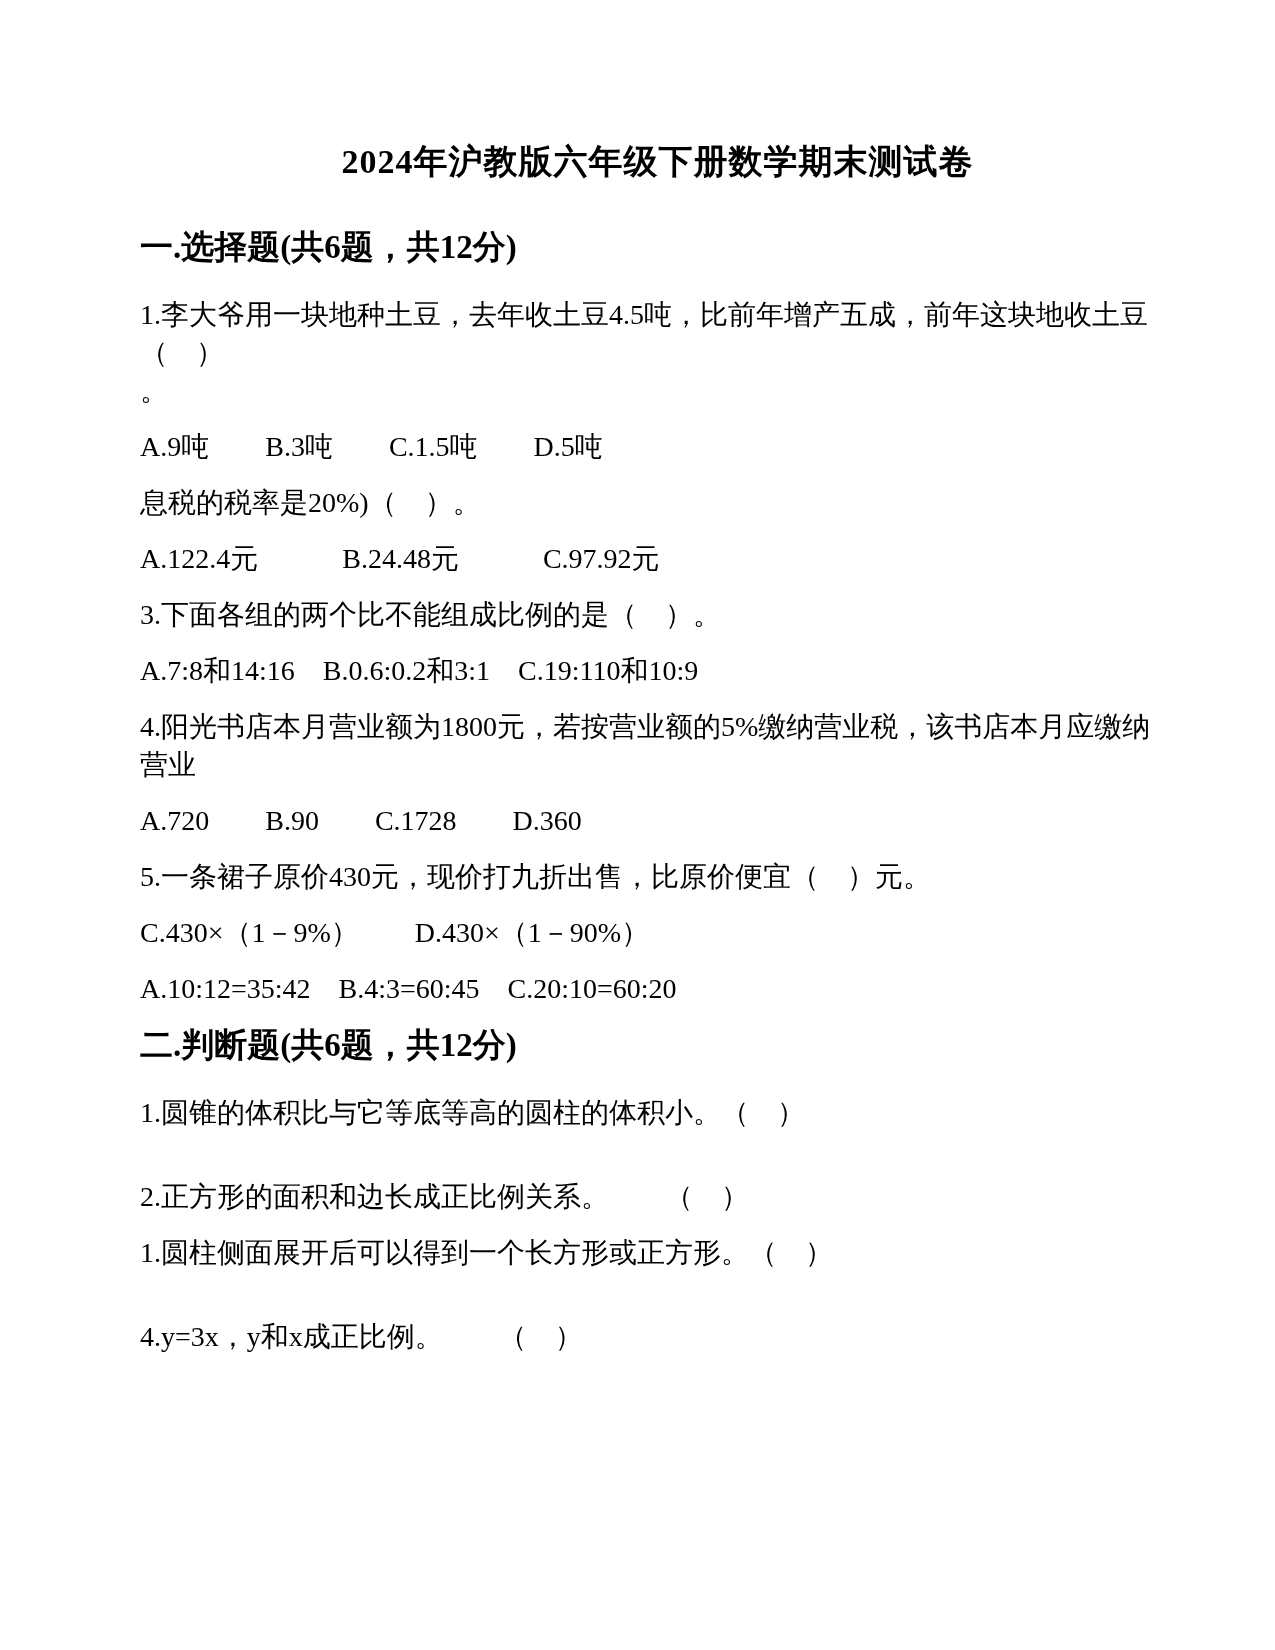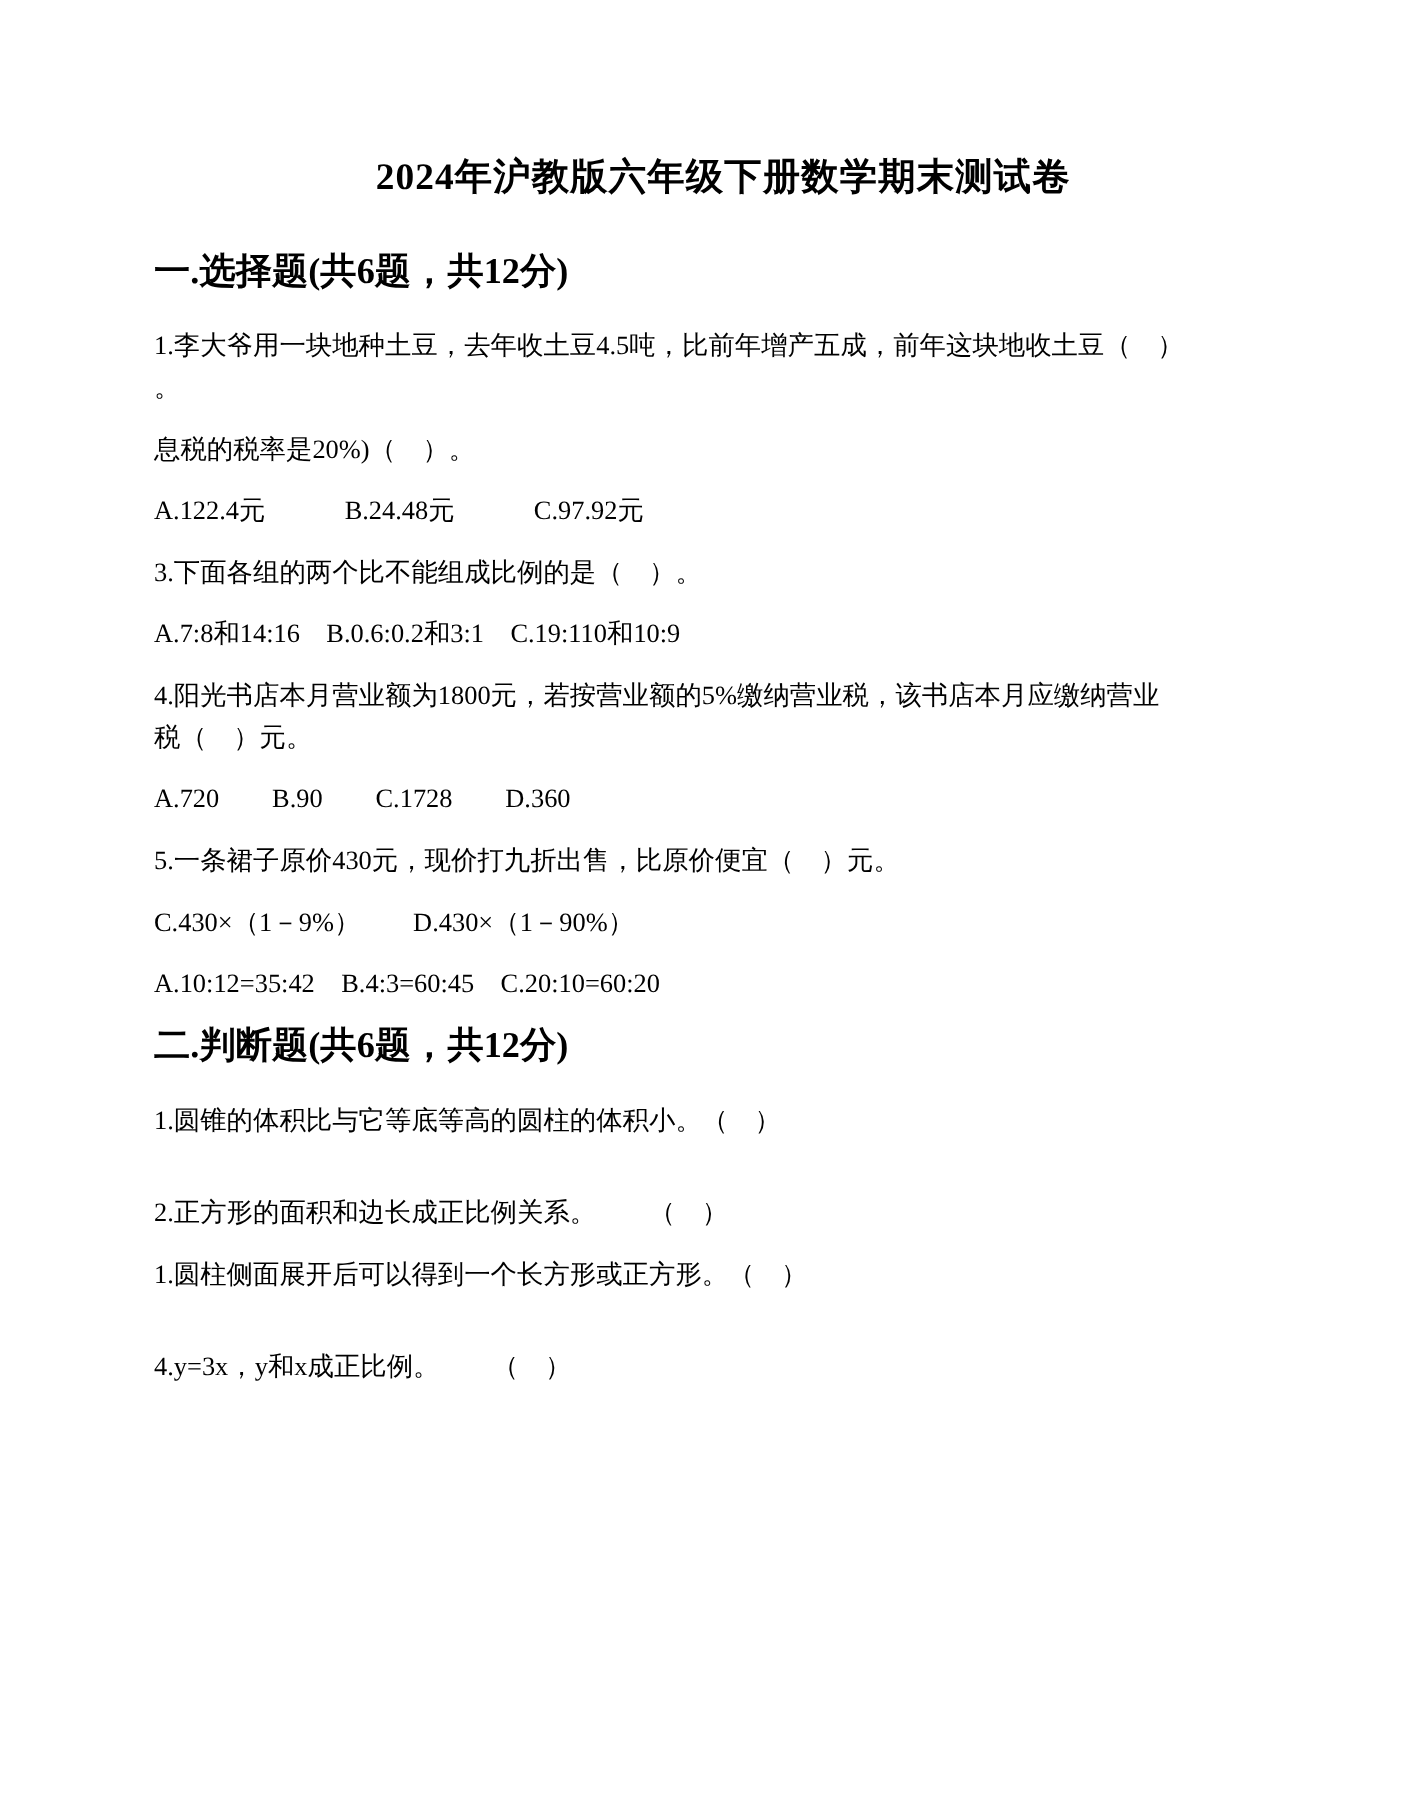--- a/index.html
+++ b/index.html
@@ -27,21 +27,21 @@
     margin: 0 0 44px 0;
     letter-spacing: 1px;
   }
   .section-heading {
     font-size: 33px;
     font-weight: 700;
     line-height: 38px;
     margin: 10px 0 30px 0;
   }
   .para {
-    font-size: 24px;
+    font-size: 28px;
     line-height: 38px;
     margin: 0 0 18px 0;
   }
   .para .line {
     display: block;
     min-height: 38px;
   }
   .gap-after {
     margin-bottom: 46px;
   }
@@ -52,38 +52,40 @@
 <div class="page">
 
   <h1 class="doc-title">2024年沪教版六年级下册数学期末测试卷</h1>
 
   <h2 class="section-heading">一.选择题(共6题，共12分)</h2>
 
   <p class="para">
     <span class="line">1.李大爷用一块地种土豆，去年收土豆4.5吨，比前年增产五成，前年这块地收土豆（　）</span>
     <span class="line">。</span>
   </p>
+  <p class="para">
+    <span class="line">A.9吨　　B.3吨　　C.1.5吨　　D.5吨</span>
+  </p>
 
   <p class="para">
     <span class="line">息税的税率是20%)（　）。</span>
   </p>
   <p class="para">
     <span class="line">A.122.4元　　　B.24.48元　　　C.97.92元</span>
   </p>
 
   <p class="para">
     <span class="line">3.下面各组的两个比不能组成比例的是（　）。</span>
   </p>
   <p class="para">
     <span class="line">A.7:8和14:16　B.0.6:0.2和3:1　C.19:110和10:9</span>
   </p>
 
   <p class="para">
     <span class="line">4.阳光书店本月营业额为1800元，若按营业额的5%缴纳营业税，该书店本月应缴纳营业</span>
-    <span class="line">税（　）元。</span>
   </p>
   <p class="para">
     <span class="line">A.720　　B.90　　C.1728　　D.360</span>
   </p>
 
   <p class="para">
     <span class="line">5.一条裙子原价430元，现价打九折出售，比原价便宜（　）元。</span>
   </p>
   <p class="para">
     <span class="line">C.430×（1－9%）　　D.430×（1－90%）</span>

